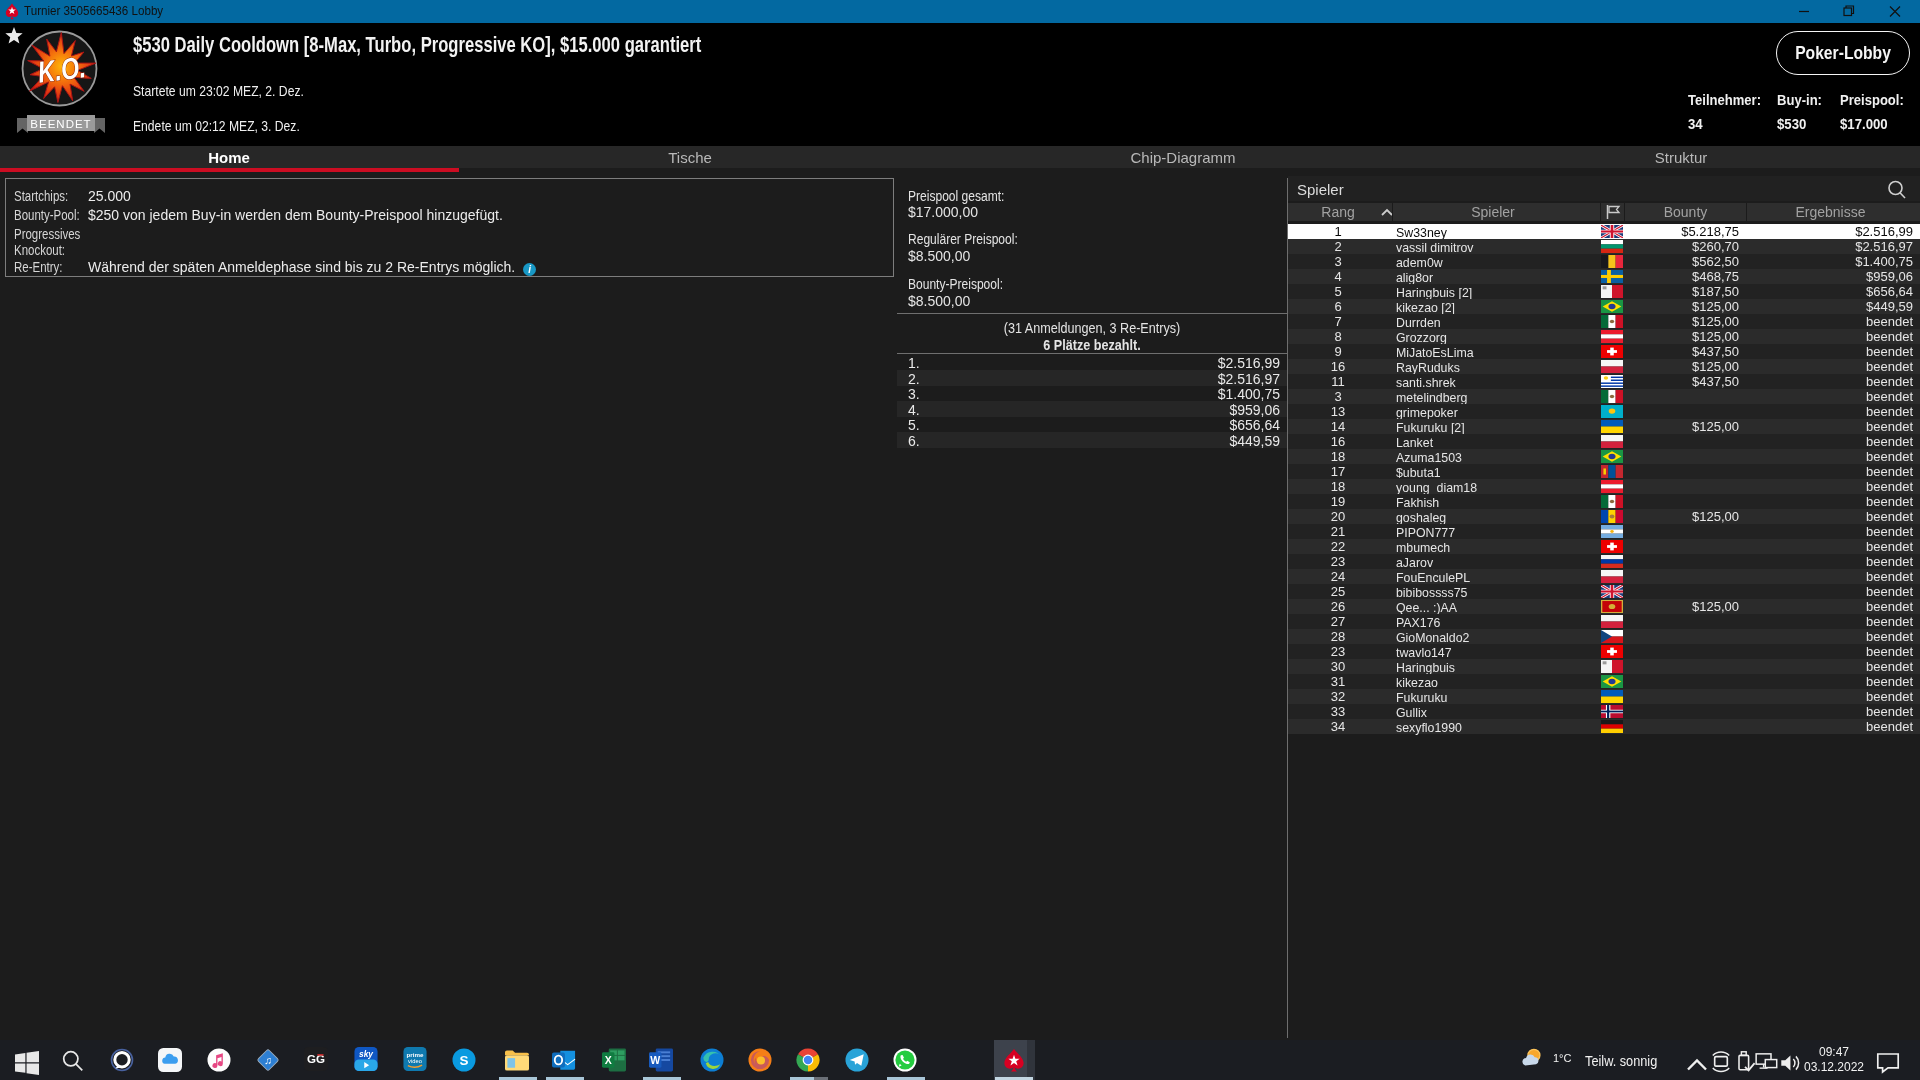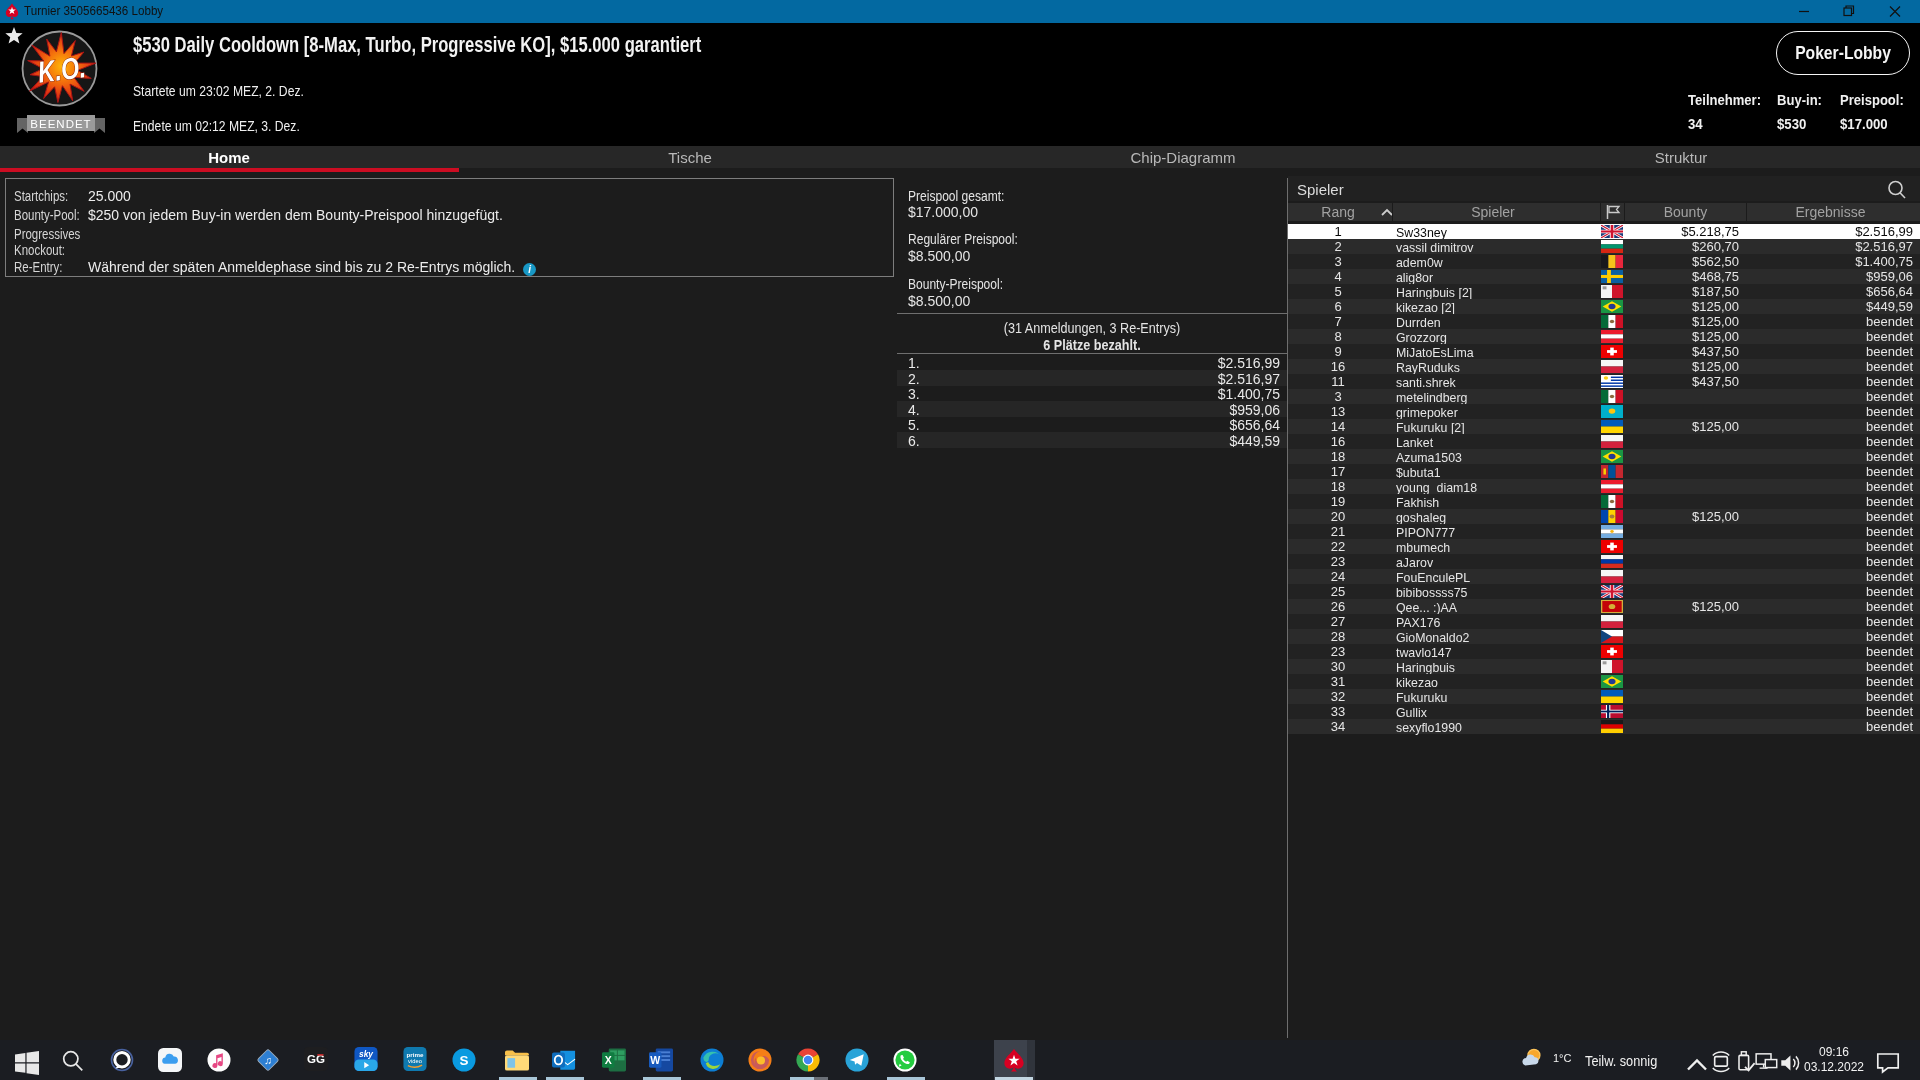--- a/index.html
+++ b/index.html
@@ -803,19 +803,19 @@
     <rect x="9" y="6" width="10" height="7" fill="#1b1d22" stroke="#eee" stroke-width="1.3"></rect>
     <line x1="7.5" y1="10" x2="7.5" y2="13" stroke="#eee" stroke-width="1.2"></line>
     <line x1="4" y1="13.5" x2="11" y2="13.5" stroke="#eee" stroke-width="1.2"></line>
   </svg>
 
   <svg class="tbi" style="left:1779px;top:11px" width="21" height="18" viewBox="0 0 21 18">
     <path d="M2 6.5 H5.5 L10 2.5 V15.5 L5.5 11.5 H2 Z" fill="#eee"></path>
     <path d="M12.5 5.5 A5 5 0 0 1 12.5 12.5 M14.8 3.2 A8.3 8.3 0 0 1 14.8 14.8" fill="none" stroke="#eee" stroke-width="1.3"></path>
   </svg>
 
-  <div style="position:absolute;left:1800px;top:5px;width:68px;text-align:center;font-size:12px;color:#f2f2f2">09:16</div>
+  <div style="position:absolute;left:1800px;top:5px;width:68px;text-align:center;font-size:12px;color:#f2f2f2">09:47</div>
   <div style="position:absolute;left:1800px;top:20px;width:68px;text-align:center;font-size:12px;color:#f2f2f2">03.12.2022</div>
 
   <svg class="tbi" style="left:1876px;top:11px" width="20" height="18" viewBox="0 0 20 18">
     <path d="M1.5 1.5 H18.5 V13 H10 L5.5 16.5 V13 H1.5 Z" fill="none" stroke="#f0f0f0" stroke-width="1.4"></path>
   </svg>
 </div>
 
 </body></html>

